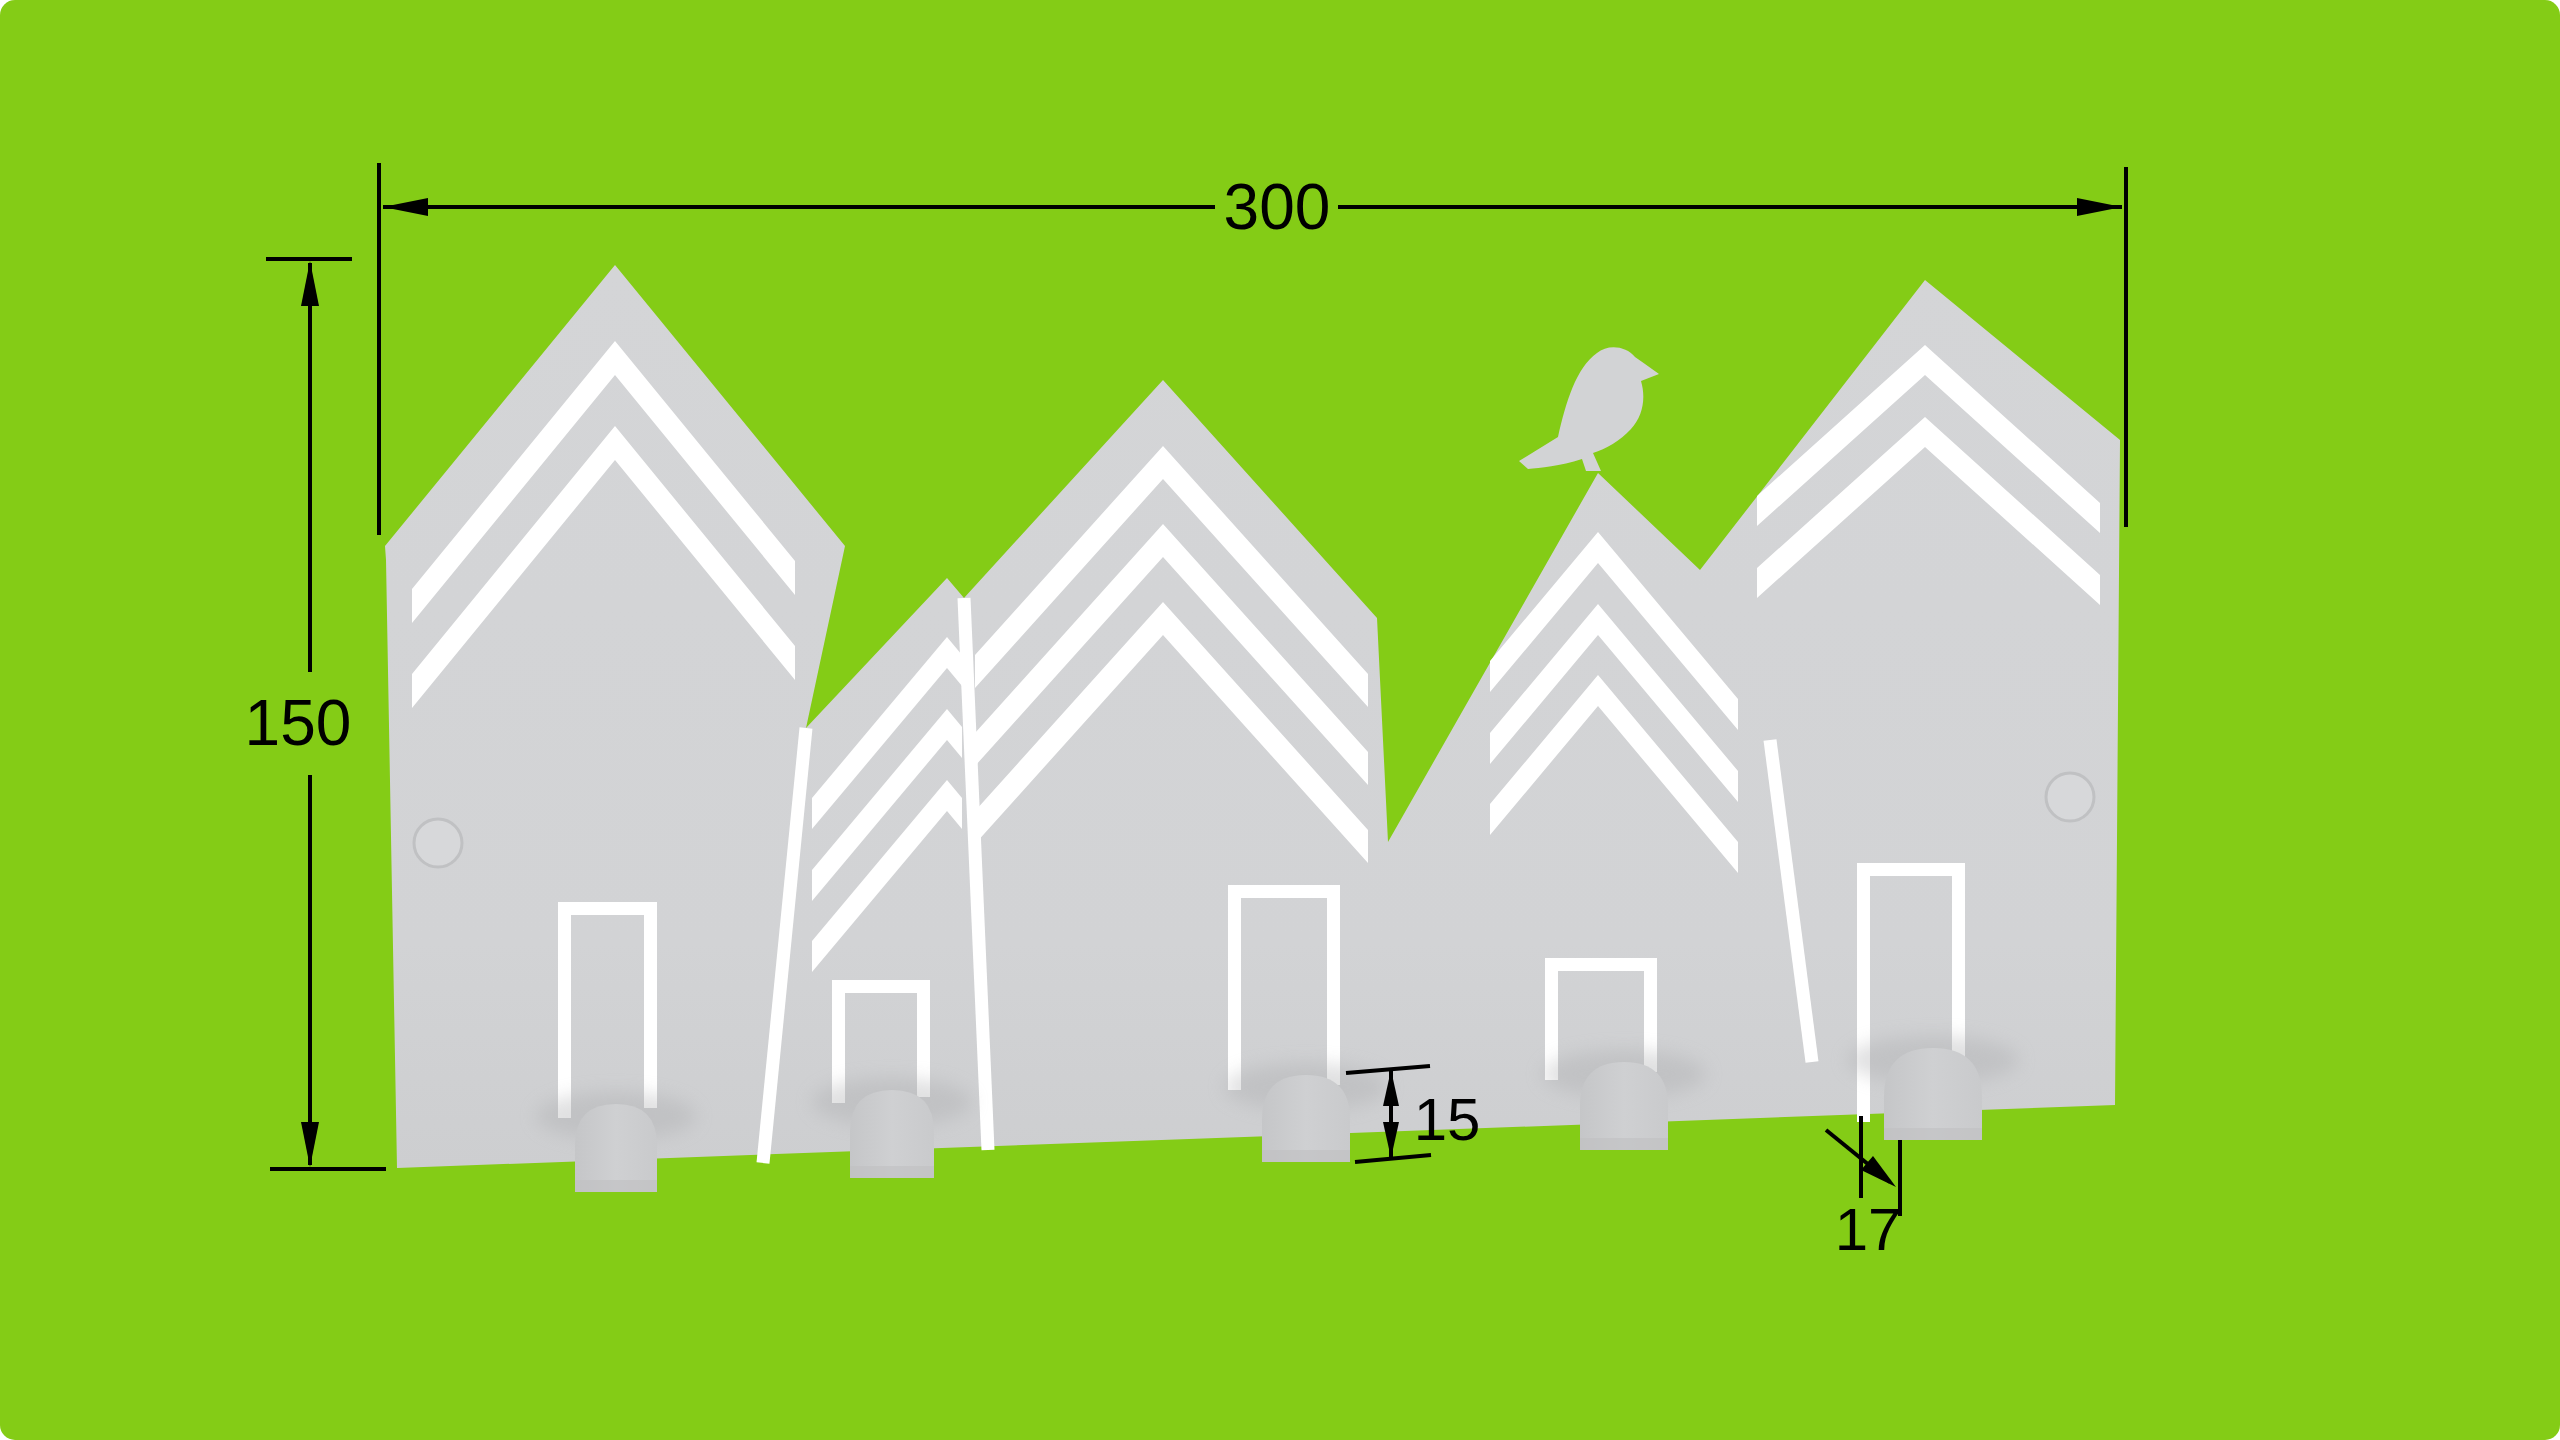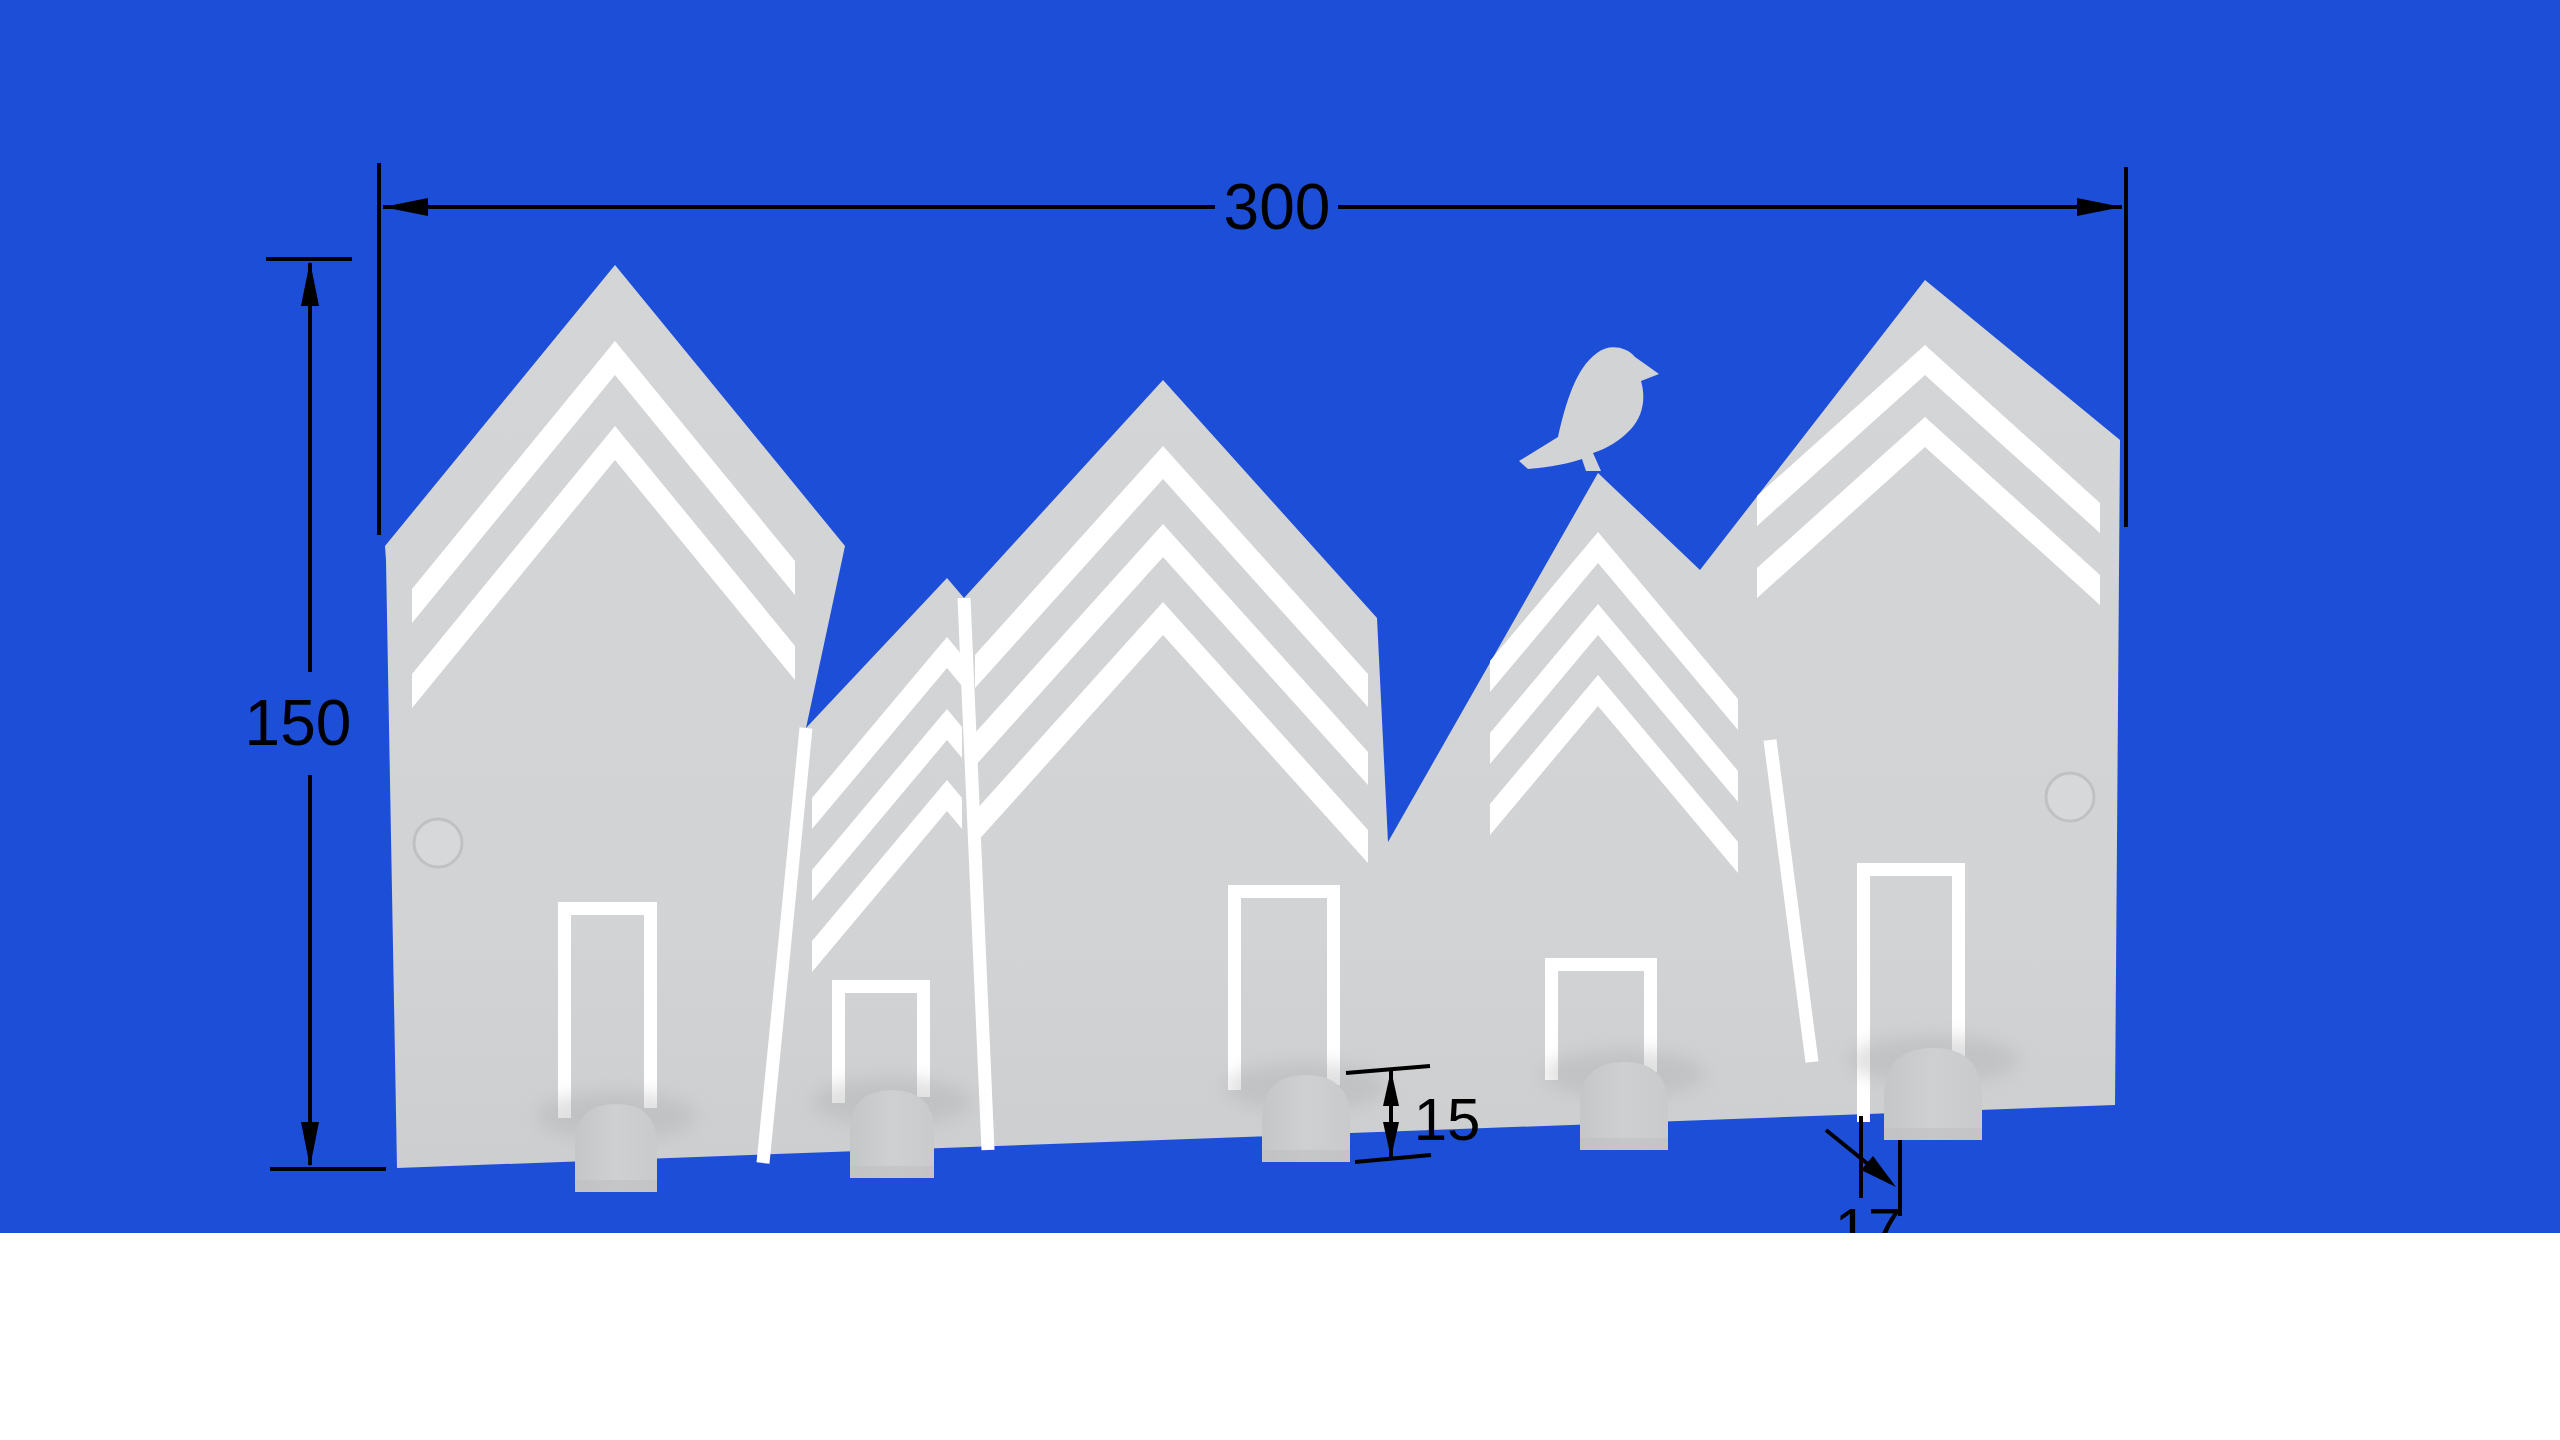--- a/index.html
+++ b/index.html
@@ -1,16 +1,16 @@
 <!DOCTYPE html>
 <html><head>
 <meta charset="utf-8">
 <style>
   html,body{margin:0;padding:0;background:#ffffff;}
-  .stage{position:relative;width:2560px;height:1233px;background:#1d4ed8;overflow:hidden;}
+  .stage{position:relative;width:2560px;height:1440px;background:#84cc16;overflow:hidden;border-radius:15px;}
   svg{display:block;}
   text{font-family:"Liberation Sans","DejaVu Sans",sans-serif;fill:#000;}
   .dimtext{font-size:64px;}
   .dimtext-small{font-size:60px;}
 </style>
 </head>
 <body>
 
 <div class="stage">
 <svg width="2560" height="1440" viewBox="0 0 2560 1440">

